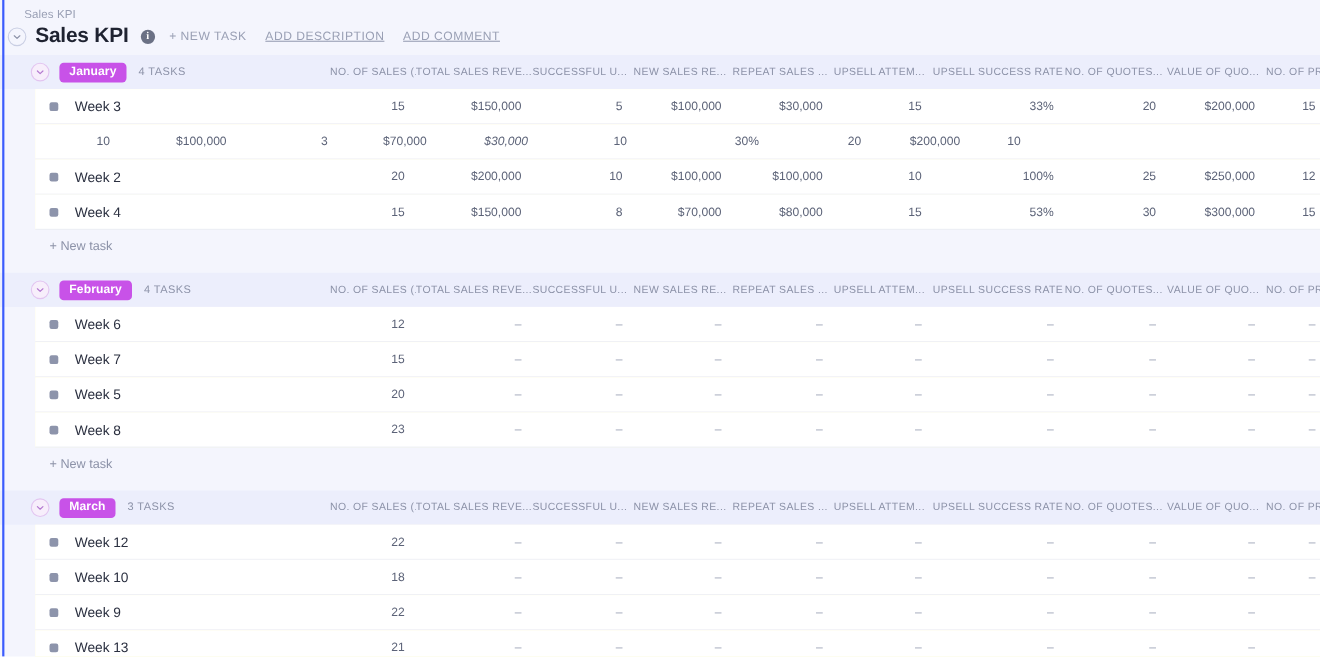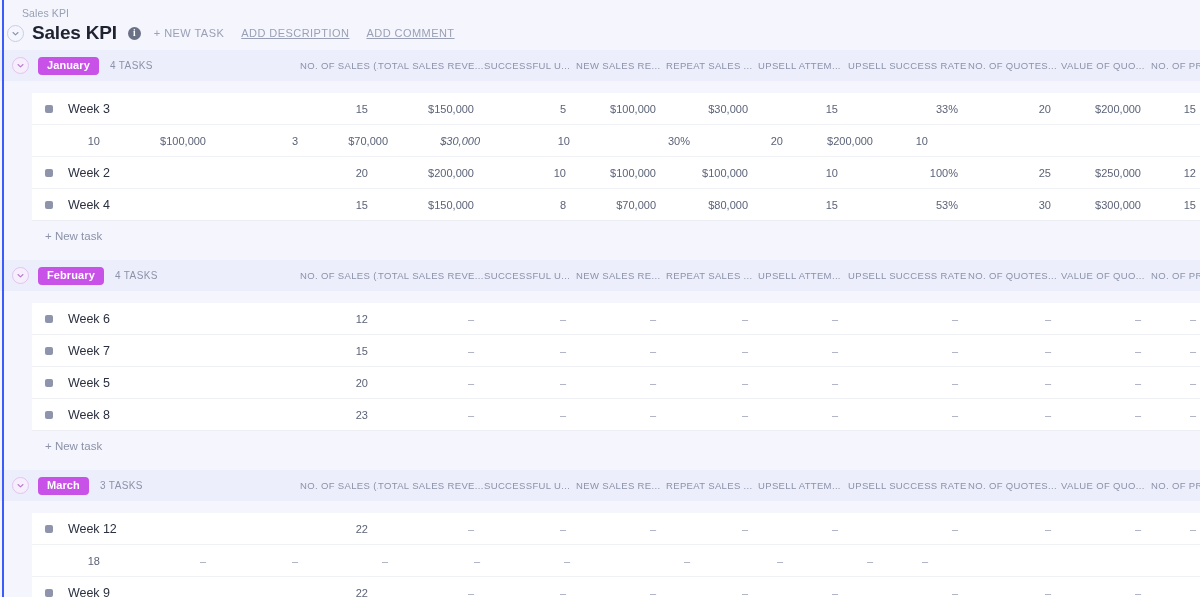--- a/index.html
+++ b/index.html
@@ -117,21 +117,21 @@
   }
 
   .group { position: relative; }
 
   .group-header {
     position: relative;
     height: 31px;
     background: #eceefc;
     display: flex;
     align-items: center;
-    padding-left: 12px;
+    padding-left: 28px;
   }
 
   .group-chev {
     width: 17px;
     height: 17px;
     border-radius: 50%;
     border: 1px solid #e2c4f0;
     background: #f7eefb;
     display: flex;
     align-items: center;
@@ -176,21 +176,21 @@
     color: #8c92a8;
     letter-spacing: .35px;
     text-align: right;
     white-space: nowrap;
     overflow: hidden;
     padding-right: 10px;
     flex: 0 0 auto;
   }
 
   
-  .rows { background: #fef9c3; margin-left: 32px; margin-top: 12px; }
+  .rows { background: #fef9c3; margin-left: 32px; }
 
   .task-row {
     position: relative;
     height: 32px;
     display: flex;
     align-items: center;
     border-bottom: 1px solid #f0f1f5;
     background: #ffffff;
   }
   .task-row:last-of-type { border-bottom: 1px solid #eceef4; }
@@ -511,20 +511,24 @@
               <div class="cell empty" style="width: 90px;">–</div>
               <div class="cell empty" style="width: 92px;">–</div>
               <div class="cell empty" style="width: 90px;">–</div>
               <div class="cell empty" style="width: 120px;">–</div>
               <div class="cell empty" style="width: 93px;">–</div>
               <div class="cell empty" style="width: 90px;">–</div>
               <div class="cell empty" style="width: 55px;">–</div>
             </div>
           </div>
           <div class="task-row">
+            <div class="row-name-cell">
+              <span class="task-square"></span>
+              <span class="task-name">Week 10</span>
+            </div>
             <div class="cells">
               <div class="cell" style="width: 78px;">18</div>
               <div class="cell empty" style="width: 106px;">–</div>
               <div class="cell empty" style="width: 92px;">–</div>
               <div class="cell empty" style="width: 90px;">–</div>
               <div class="cell empty" style="width: 92px;">–</div>
               <div class="cell empty" style="width: 90px;">–</div>
               <div class="cell empty" style="width: 120px;">–</div>
               <div class="cell empty" style="width: 93px;">–</div>
               <div class="cell empty" style="width: 90px;">–</div>

